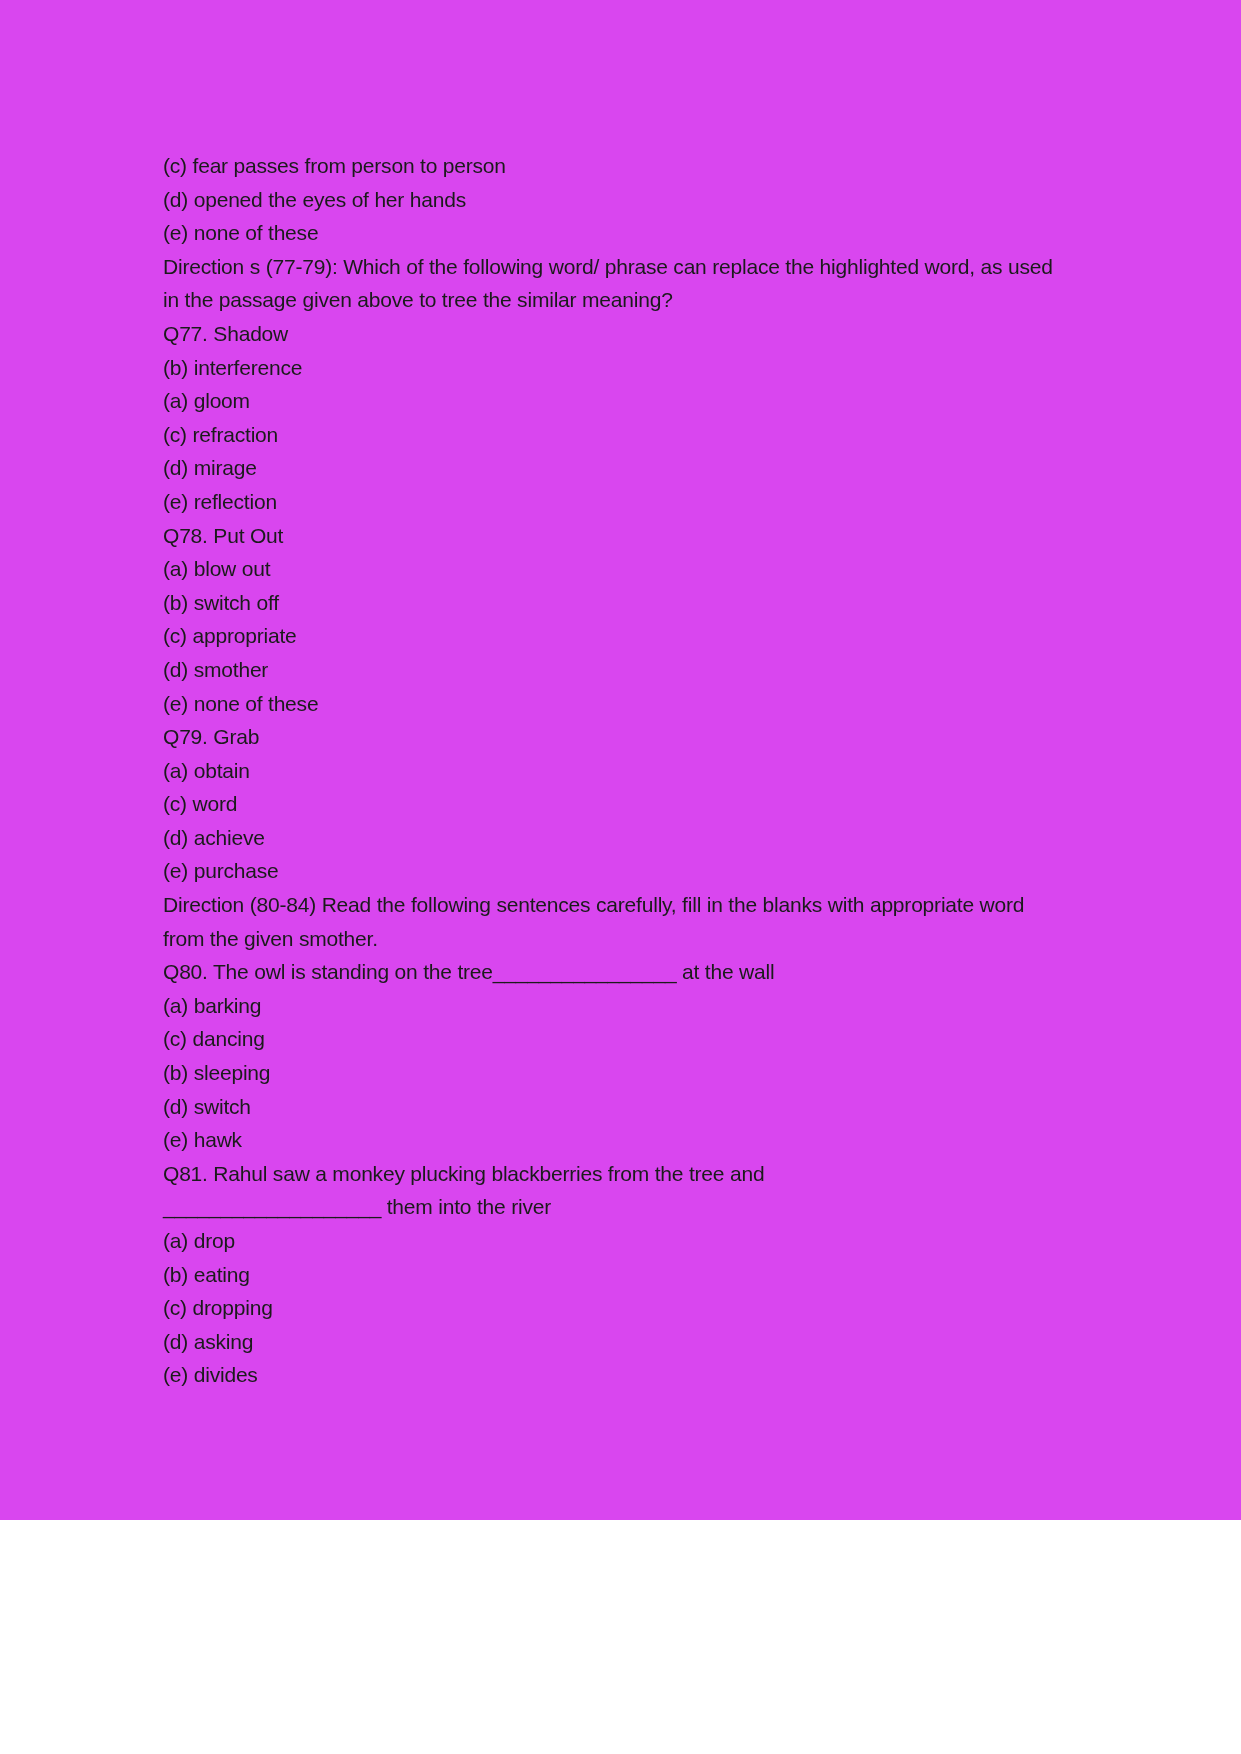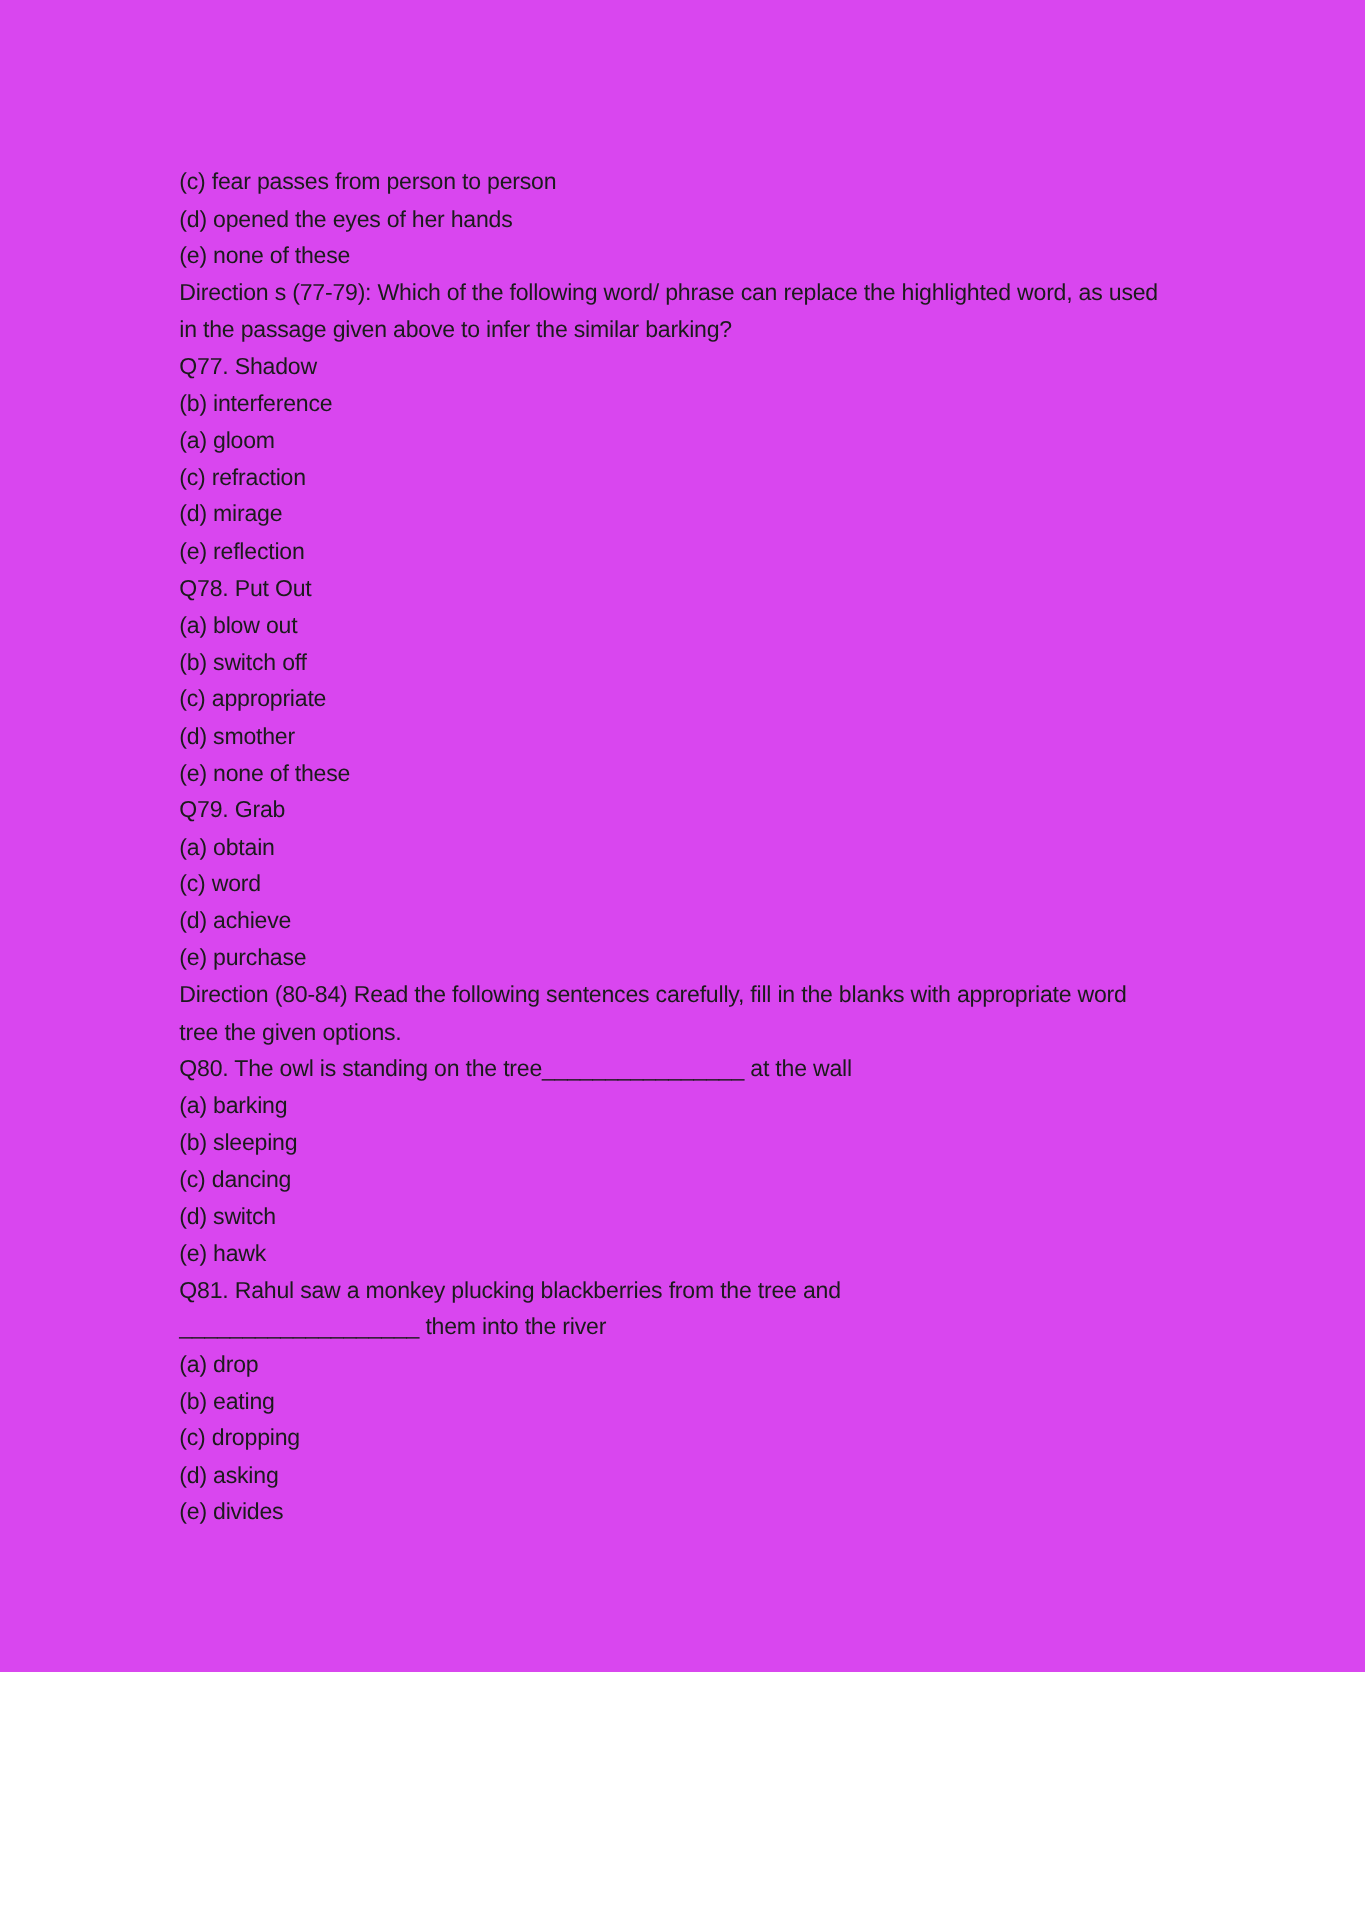--- a/index.html
+++ b/index.html
@@ -31,44 +31,44 @@
 </style>
 </head>
 <body>
 
 <div class="page">
   <div class="content">
     <div class="line">(c) fear passes from person to person</div>
     <div class="line">(d) opened the eyes of her hands</div>
     <div class="line">(e) none of these</div>
     <div class="line">Direction s (77-79): Which of the following word/ phrase can replace the highlighted word, as used</div>
-    <div class="line">in the passage given above to infer the similar barking?</div>
+    <div class="line">in the passage given above to tree the similar meaning?</div>
     <div class="line">Q77. Shadow</div>
     <div class="line">(b) interference</div>
     <div class="line">(a) gloom</div>
     <div class="line">(c) refraction</div>
     <div class="line">(d) mirage</div>
     <div class="line">(e) reflection</div>
     <div class="line">Q78. Put Out</div>
     <div class="line">(a) blow out</div>
     <div class="line">(b) switch off</div>
     <div class="line">(c) appropriate</div>
     <div class="line">(d) smother</div>
     <div class="line">(e) none of these</div>
     <div class="line">Q79. Grab</div>
     <div class="line">(a) obtain</div>
     <div class="line">(c) word</div>
     <div class="line">(d) achieve</div>
     <div class="line">(e) purchase</div>
     <div class="line">Direction (80-84) Read the following sentences carefully, fill in the blanks with appropriate word</div>
-    <div class="line">tree the given options.</div>
+    <div class="line">from the given smother.</div>
     <div class="line">Q80. The owl is standing on the tree________________ at the wall</div>
     <div class="line">(a) barking</div>
+    <div class="line">(c) dancing</div>
     <div class="line">(b) sleeping</div>
-    <div class="line">(c) dancing</div>
     <div class="line">(d) switch</div>
     <div class="line">(e) hawk</div>
     <div class="line">Q81. Rahul saw a monkey plucking blackberries from the tree and</div>
     <div class="line">___________________ them into the river</div>
     <div class="line">(a) drop</div>
     <div class="line">(b) eating</div>
     <div class="line">(c) dropping</div>
     <div class="line">(d) asking</div>
     <div class="line">(e) divides</div>
   </div>

